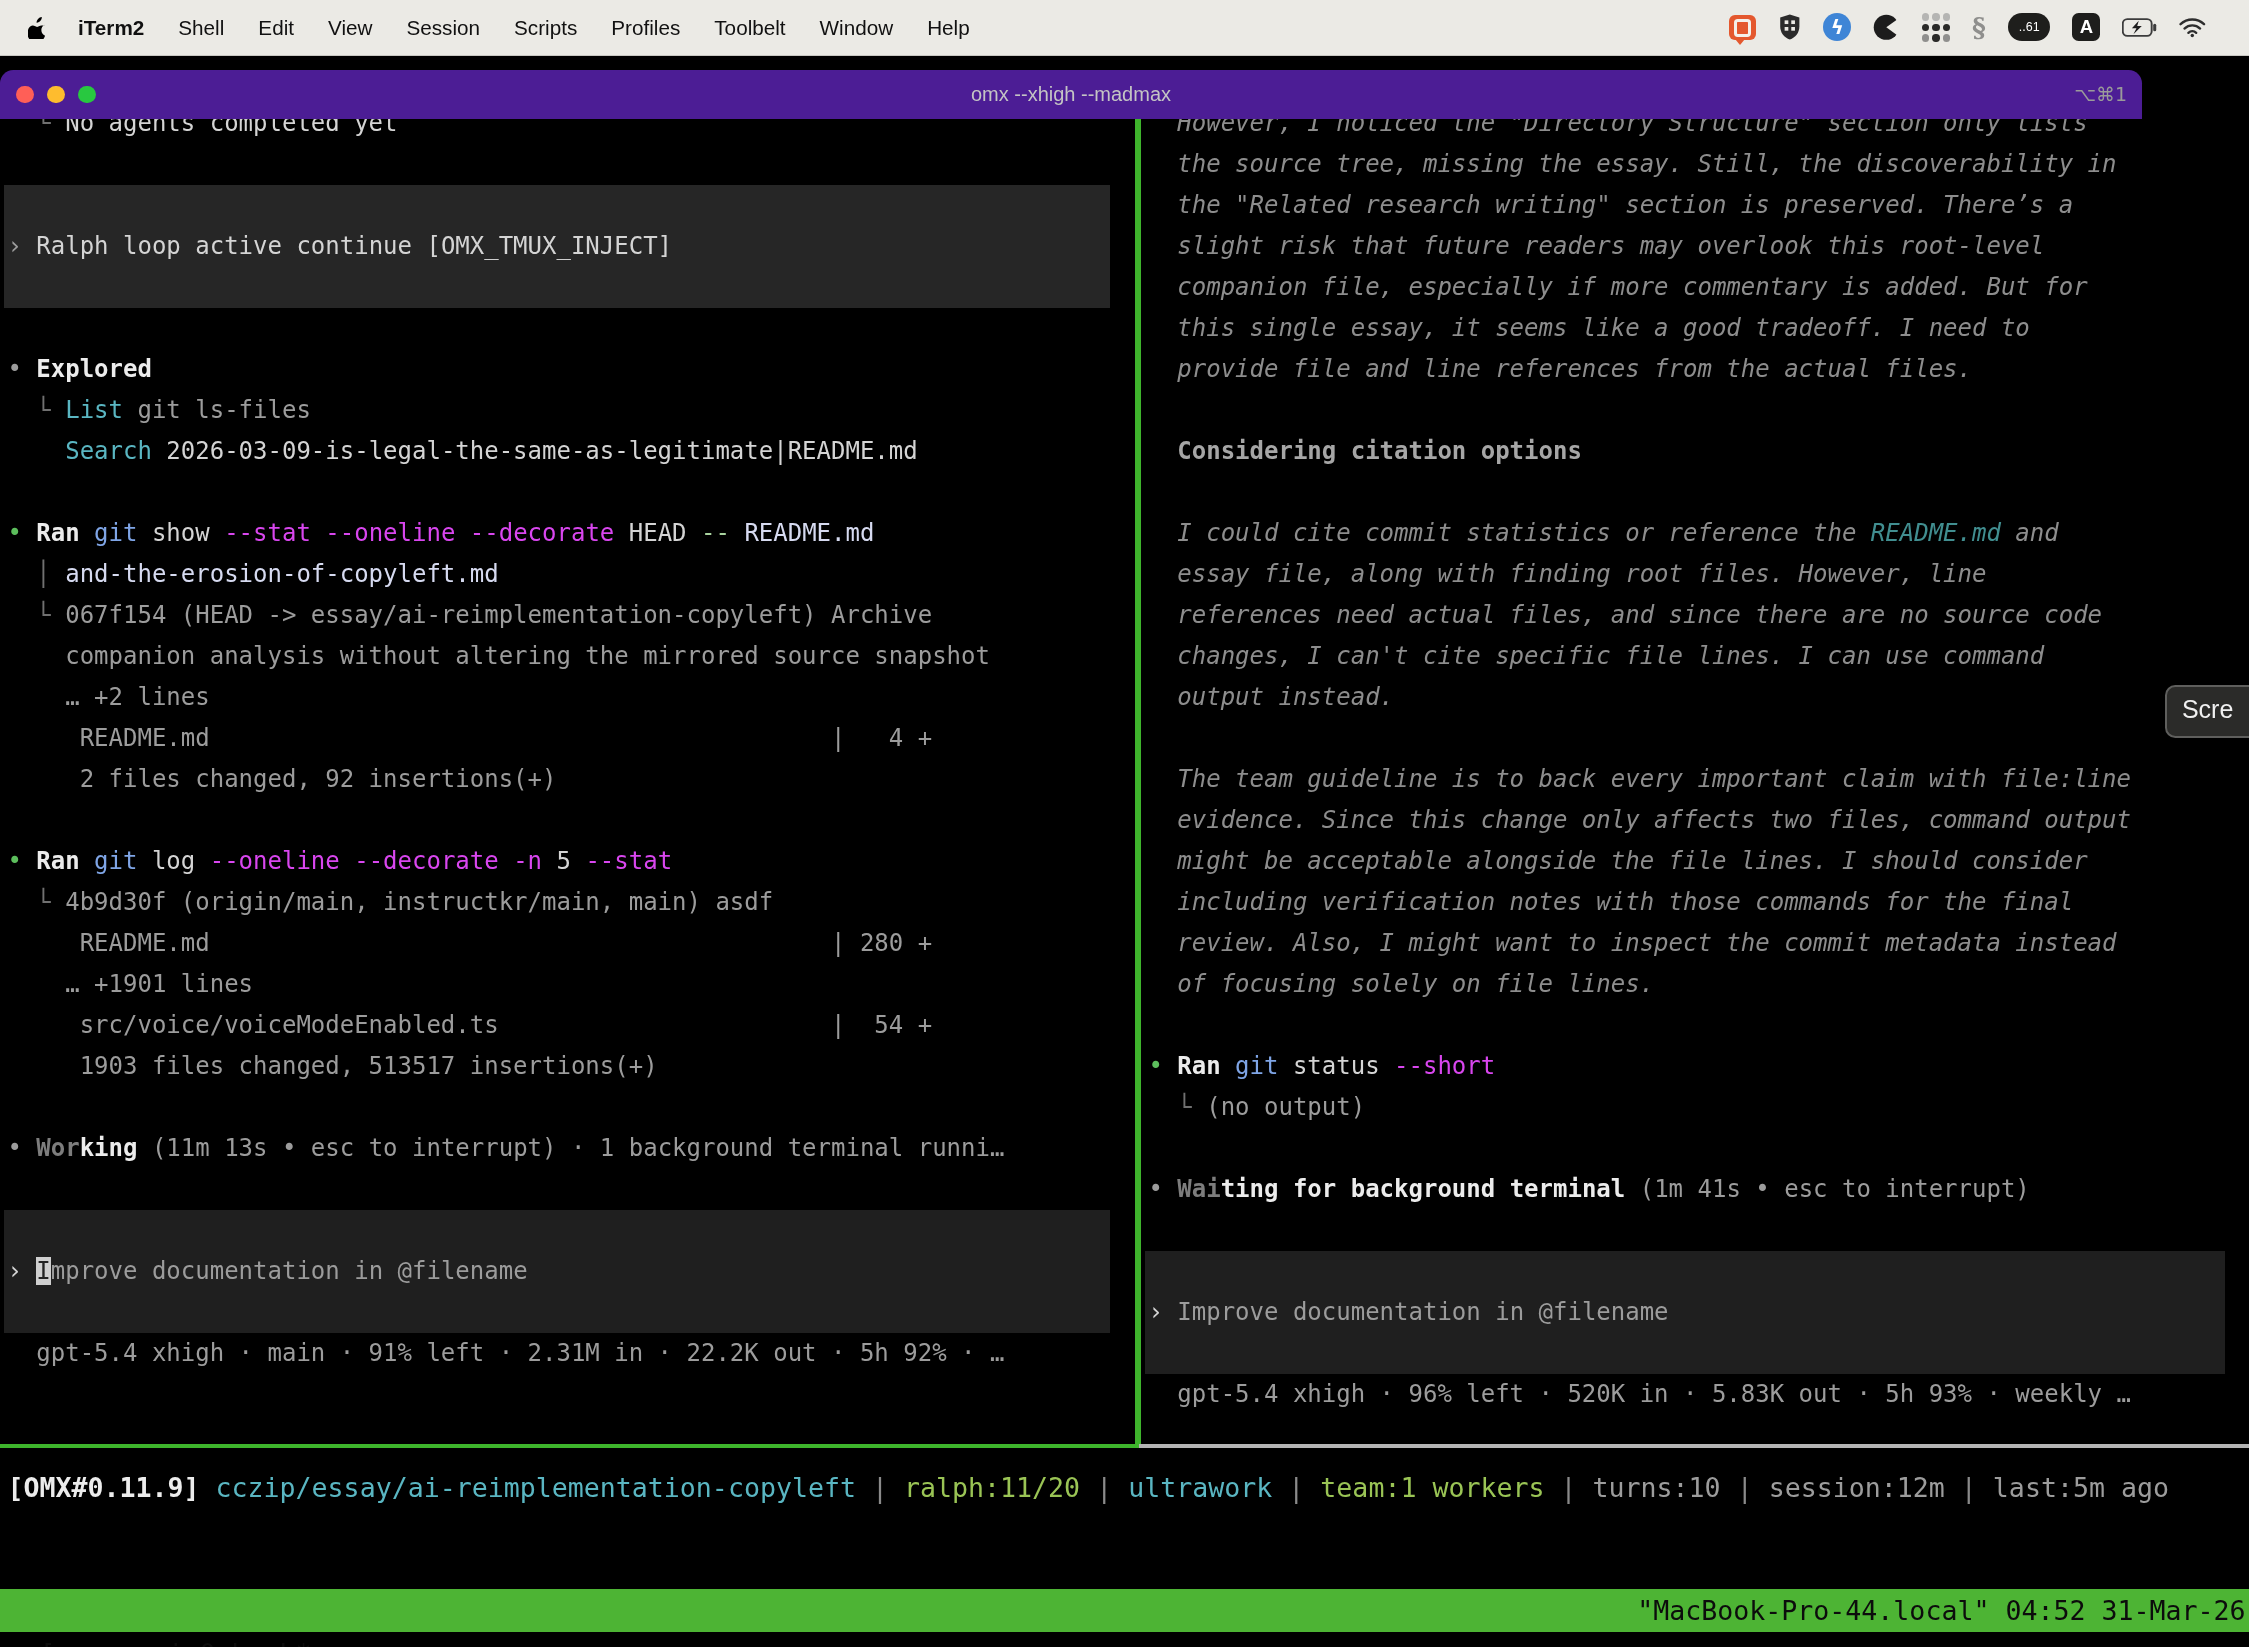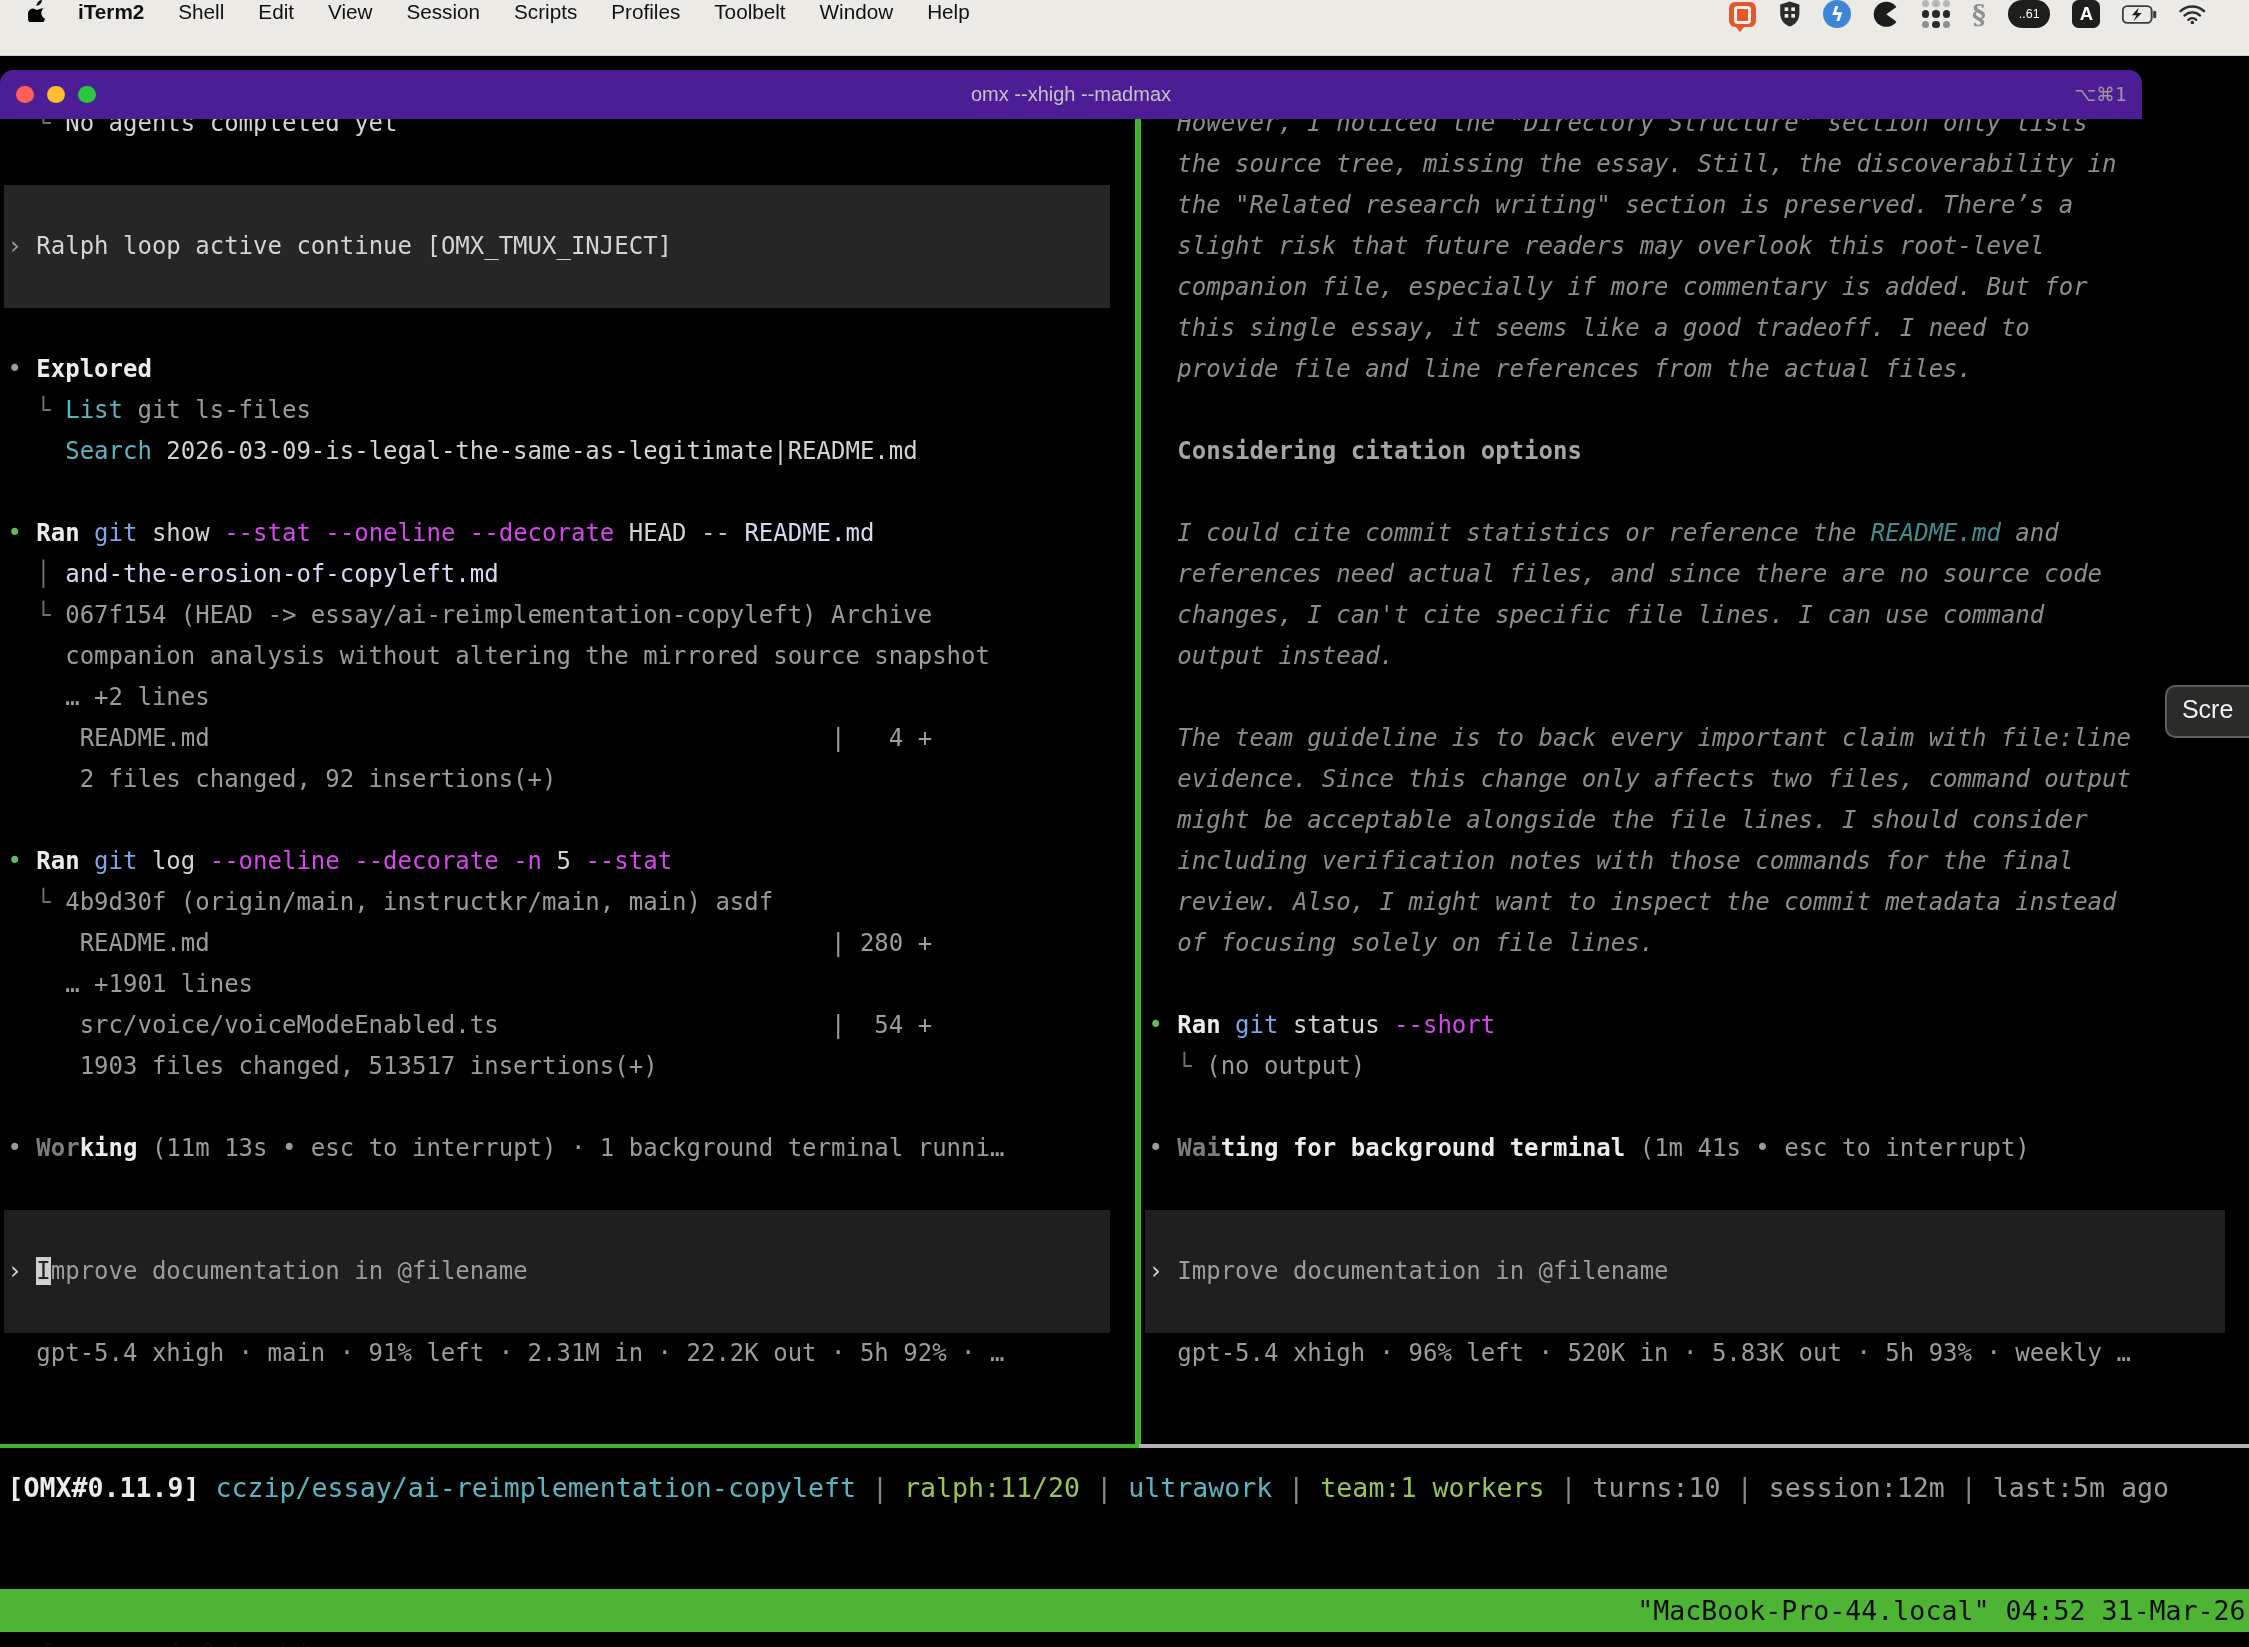--- a/index.html
+++ b/index.html
@@ -1,18 +1,18 @@
 <!DOCTYPE html>
 <html style="font-size:11.8px"><head>
 <meta charset="utf-8">
 <style>
   html,body{margin:0;padding:0;width:2250px;height:1648px;background:#000;overflow:hidden;position:relative}
   
   .menu-bar{position:absolute;top:0;left:0;width:2250px;height:55px;background:#ebeae5;border-bottom:0.7px solid #c9c8c3;
-    display:flex;align-items:flex-start;font-family:"Liberation Sans",sans-serif;font-size:20.7px;color:#111;z-index:20}
+    display:flex;align-items:center;font-family:"Liberation Sans",sans-serif;font-size:20.7px;color:#111;z-index:20}
   .apple-wrap{margin:0 31px 0 28px;display:flex;align-items:center}
   #menu-items{display:flex;align-items:center}
   #menu-items span{margin-right:34px;cursor:default}
   #menu-items span.app{font-weight:bold}
   .status-icons{margin-left:auto;display:flex;align-items:center;gap:22px;padding-right:44px}
   .icon-chat{width:26.6px;height:25px;position:relative;background:#e4582e;border-radius:5.9px}
   .icon-chat::before{content:"";position:absolute;left:5.2px;top:4.4px;width:11px;height:11.8px;border:3px solid #f4f0ea;border-radius:3.7px}
   .icon-chat::after{content:"";position:absolute;left:5.9px;bottom:-5.2px;border-left:5.2px solid transparent;border-right:5.2px solid transparent;border-top:6.6px solid #e4582e}
   .icon-bolt{width:28px;height:28px;background:#3e85d6;border-radius:50%;color:#fff;text-align:center;
     font:bold 20px/28px "DejaVu Sans",sans-serif}
@@ -195,20 +195,21 @@
     <div class="trow"><span class="s-i">  the source tree, missing the essay. Still, the discoverability in</span></div>
     <div class="trow"><span class="s-i">  the "Related research writing" section is preserved. There’s a</span></div>
     <div class="trow"><span class="s-i">  slight risk that future readers may overlook this root-level</span></div>
     <div class="trow"><span class="s-i">  companion file, especially if more commentary is added. But for</span></div>
     <div class="trow"><span class="s-i">  this single essay, it seems like a good tradeoff. I need to</span></div>
     <div class="trow"><span class="s-i">  provide file and line references from the actual files.</span></div>
     <div class="trow">&nbsp;</div>
     <div class="trow"><span class="s-I">  Considering citation options</span></div>
     <div class="trow">&nbsp;</div>
     <div class="trow"><span class="s-i">  I could cite commit statistics or reference the </span><span class="s-ti">README.md</span><span class="s-i"> and</span></div>
+    <div class="trow"><span class="s-i">  essay file, along with finding root files. However, line</span></div>
     <div class="trow"><span class="s-i">  references need actual files, and since there are no source code</span></div>
     <div class="trow"><span class="s-i">  changes, I can't cite specific file lines. I can use command</span></div>
     <div class="trow"><span class="s-i">  output instead.</span></div>
     <div class="trow">&nbsp;</div>
     <div class="trow"><span class="s-i">  The team guideline is to back every important claim with file:line</span></div>
     <div class="trow"><span class="s-i">  evidence. Since this change only affects two files, command output</span></div>
     <div class="trow"><span class="s-i">  might be acceptable alongside the file lines. I should consider</span></div>
     <div class="trow"><span class="s-i">  including verification notes with those commands for the final</span></div>
     <div class="trow"><span class="s-i">  review. Also, I might want to inspect the commit metadata instead</span></div>
     <div class="trow"><span class="s-i">  of focusing solely on file lines.</span></div>

